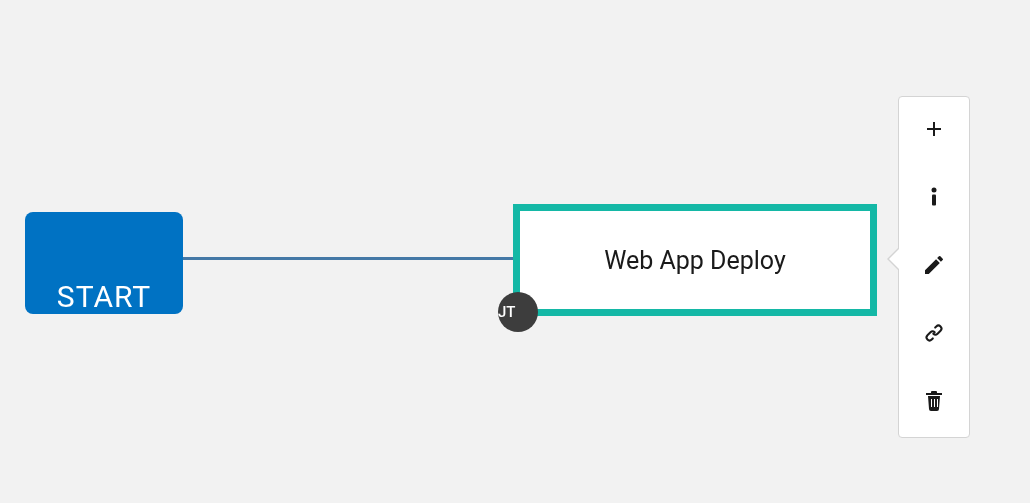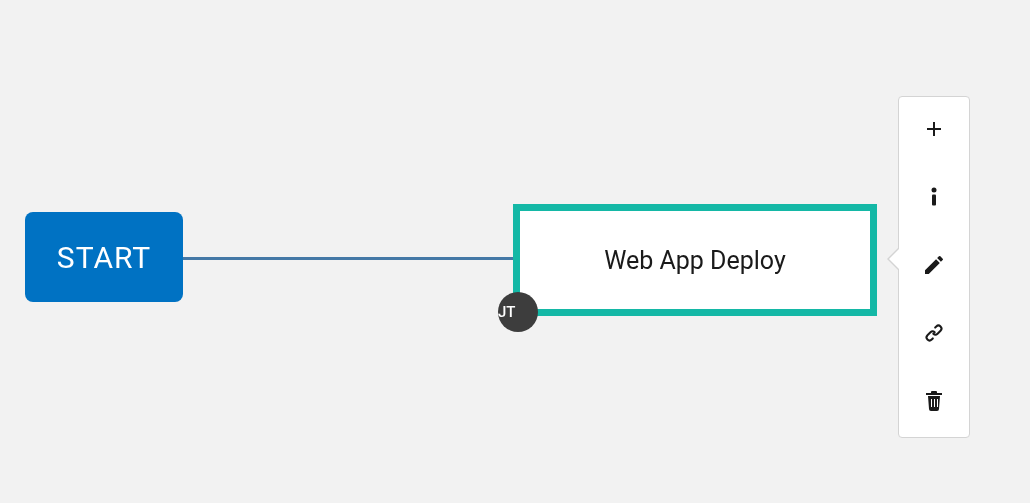--- a/index.html
+++ b/index.html
@@ -18,26 +18,26 @@
     .canvas {
       position: relative;
       width: 100%;
       height: 100%;
     }
     .start-node {
       position: absolute;
       left: 25px;
       top: 212px;
       width: 158px;
-      height: 90px;
+      height: 102px;
       background: #0072c3;
       color: #ffffff;
       border-radius: 8px;
       display: flex;
-      align-items: center;
+      align-items: flex-end;
       justify-content: center;
       font-size: 30px;
       font-weight: 400;
       letter-spacing: 1px;
       cursor: pointer;
     }
     .connector {
       position: absolute;
       left: 183px;
       top: 257px;

